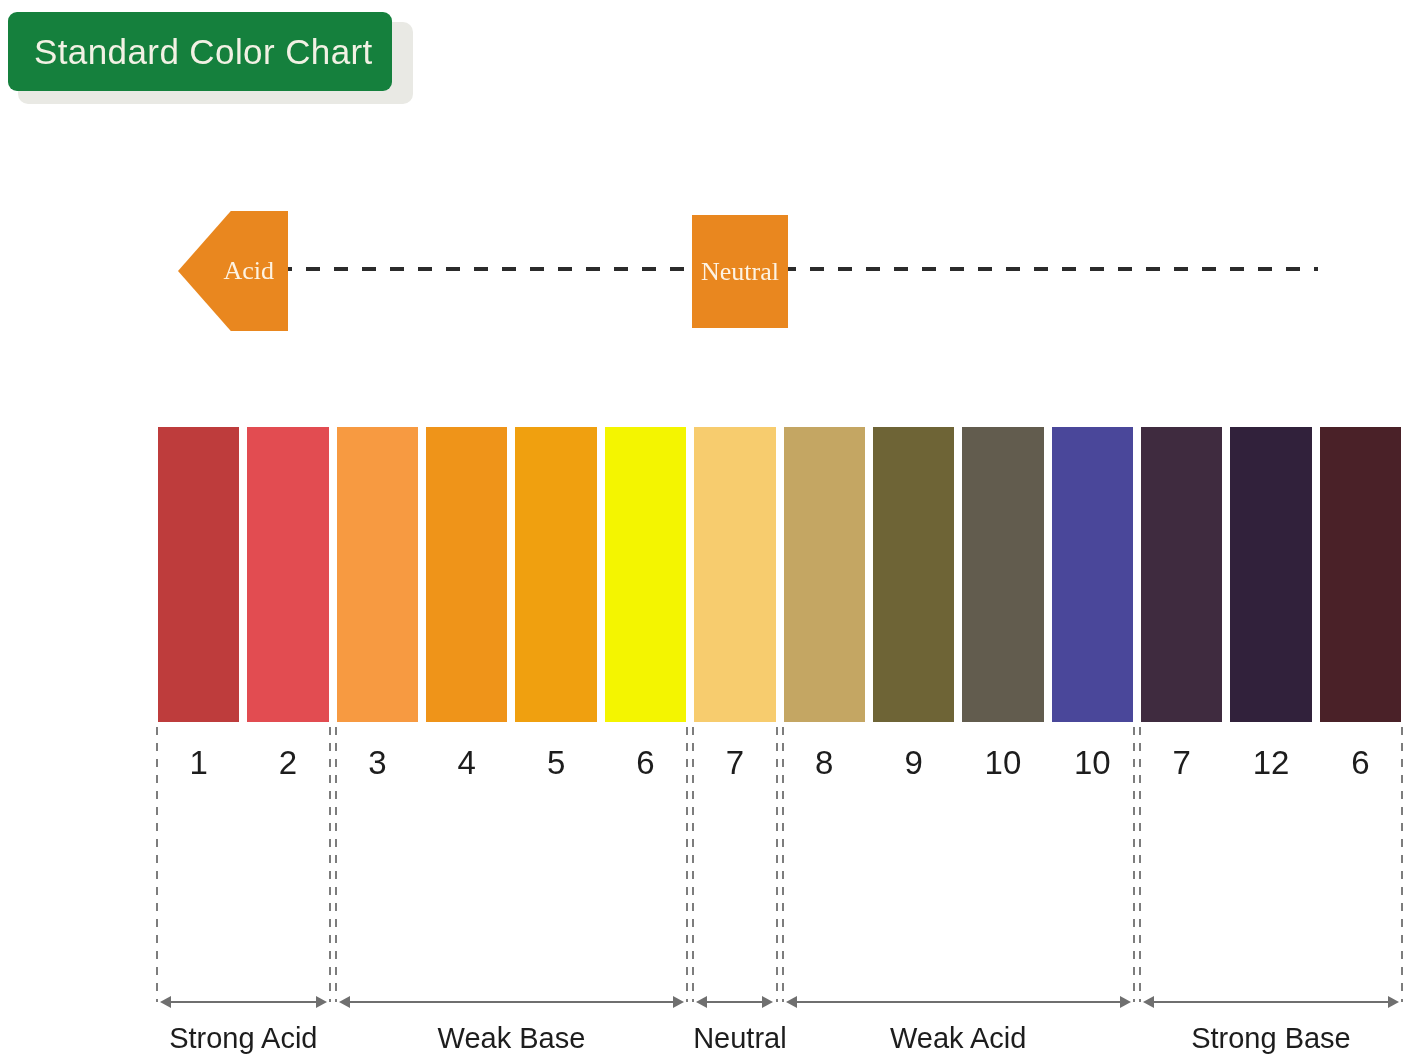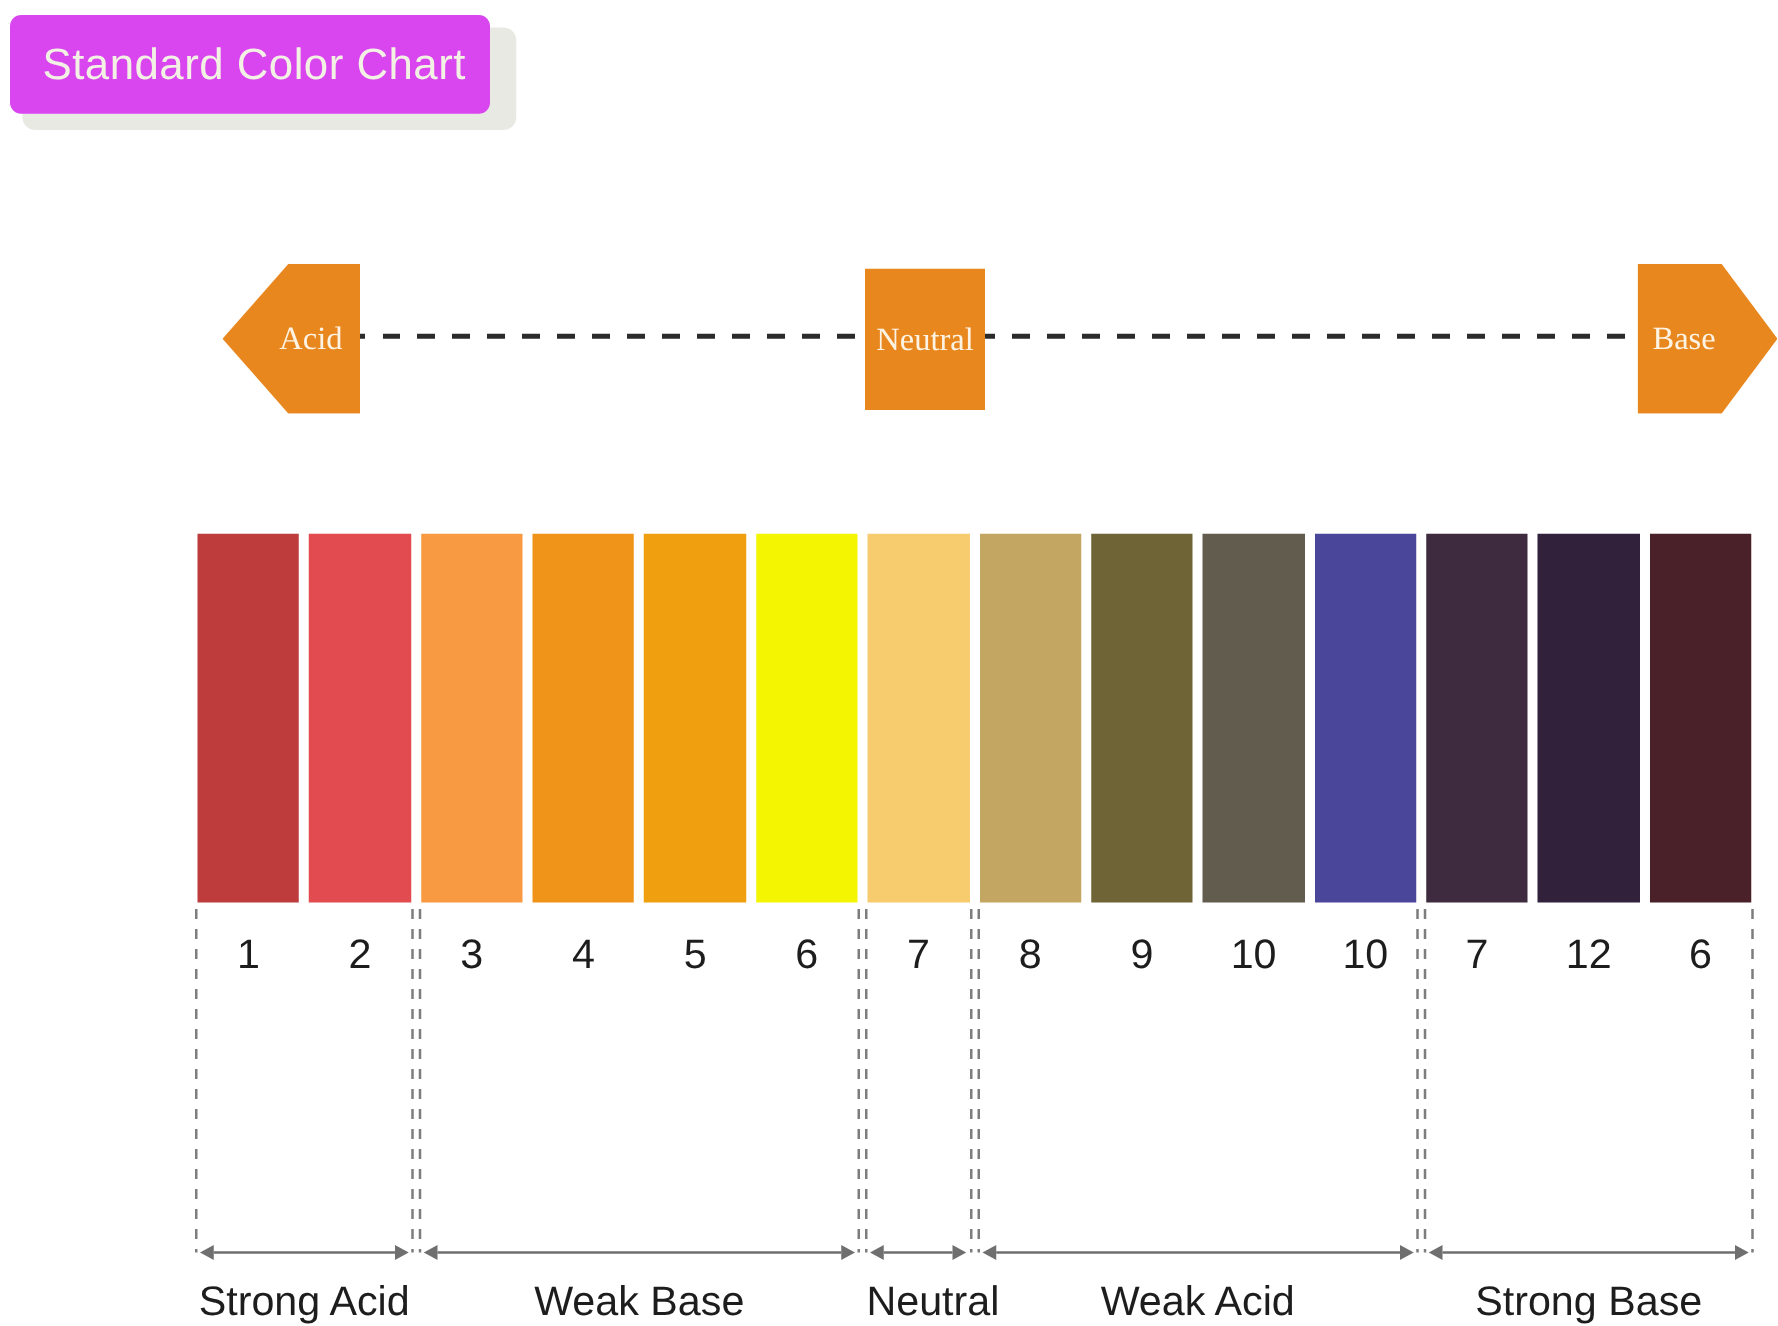--- a/index.html
+++ b/index.html
@@ -22,21 +22,21 @@
     height: 82px;
     background: #e9e9e4;
     border-radius: 10px;
   }
   .title-banner {
     position: absolute;
     left: 8px;
     top: 12px;
     width: 384px;
     height: 79px;
-    background: #d946ef;
+    background: #15803d;
     border-radius: 9px;
     display: flex;
     align-items: center;
     padding-left: 26px;
   }
   .title-text {
     color: #f2f1e4;
     font-size: 35px;
     font-weight: 400;
     letter-spacing: 0.4px;
@@ -167,21 +167,21 @@
     border-top: 6px solid transparent;
     border-bottom: 6px solid transparent;
   }
   .arrow-head.left  { border-right: 11px solid #6f6f6f; }
   .arrow-head.right { border-left: 11px solid #6f6f6f; }
 
   .range-caption {
     position: absolute;
     top: 1022px;
     text-align: center;
-    font-size: 33px;
+    font-size: 29px;
     color: #1d1d1d;
     font-weight: 400;
     white-space: nowrap;
   }
 </style>
 </head>
 <body>
 
 <div class="title-shadow"></div>
 <div class="title-banner">
@@ -192,23 +192,20 @@
   <div class="dash-line"></div>
 
   <div class="marker marker-acid">
     <span class="marker-label">Acid</span>
   </div>
 
   <div class="marker marker-neutral">
     <span class="marker-label">Neutral</span>
   </div>
 
-  <div class="marker marker-base">
-    <span class="marker-label">Base</span>
-  </div>
 </div>
 
 <div class="strip-row" id="strip-row">
     <div class="strip" style="background: rgb(190, 60, 60);"></div>
     <div class="strip" style="background: rgb(226, 76, 81);"></div>
     <div class="strip" style="background: rgb(247, 154, 65);"></div>
     <div class="strip" style="background: rgb(239, 148, 25);"></div>
     <div class="strip" style="background: rgb(240, 160, 15);"></div>
     <div class="strip" style="background: rgb(244, 245, 0);"></div>
     <div class="strip" style="background: rgb(247, 204, 110);"></div>

